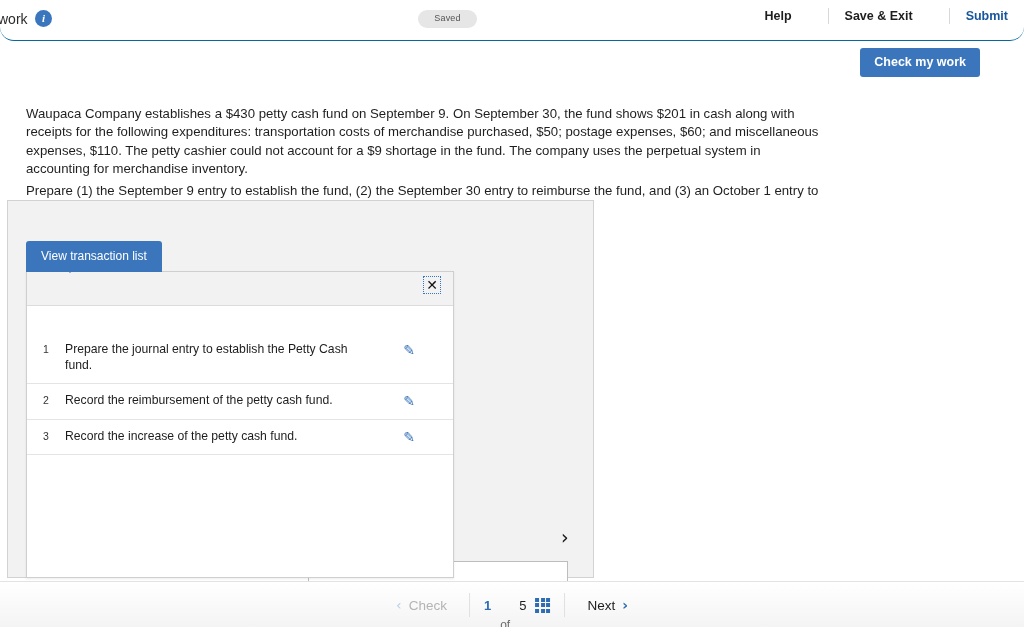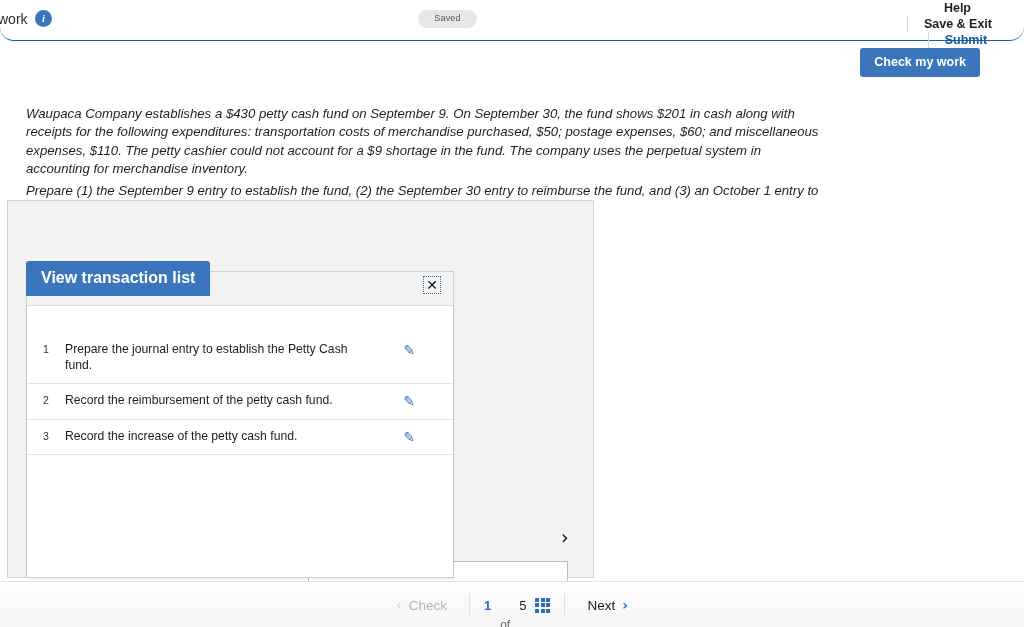--- a/index.html
+++ b/index.html
@@ -59,32 +59,31 @@
     text-align: center;
     line-height: 17px;
     letter-spacing: .2px;
   }
   .tb-right {
     position: absolute;
     right: 16px; top: 0;
     height: 32px;
     display: flex;
     align-items: center;
-    flex-direction: column;
   }
   .tb-link {
     font-size: 12.5px;
     font-weight: bold;
     color: #1e1e1e;
     padding: 0 16px;
     line-height: 16px;
     white-space: nowrap;
     cursor: pointer;
   }
-  .tb-link.sep { border-left: 1px solid #d8d8d8; }
+  .tb-link.sep { border-left: 1px solid #d8d8d8; margin-left: 20px; }
   .tb-link.blue { color: #17569b; padding-right: 0; }
 
   
   .check-btn {
     position: absolute;
     right: 44px; top: 48px;
     background: #3b76bd;
     color: #fff;
     font-size: 12.5px;
     font-weight: bold;
@@ -97,21 +96,20 @@
   }
 
   
   .qtext {
     position: absolute;
     left: 26px;
     width: 800px;
     font-size: 13.2px;
     line-height: 18.4px;
     color: #1f1f1f;
-    font-style: italic;
   }
   .qtext.p1 { top: 105px; }
   .qtext.p2 { top: 182px; width: 810px; }
 
   
   .bg-panel {
     position: absolute;
     left: 7px; top: 200px;
     width: 587px; height: 378px;
     background: #f2f2f2;
@@ -135,27 +133,26 @@
     border: 1px solid #bdbdbd;
     box-sizing: border-box;
   }
 
   
   .tl-tab {
     position: absolute;
     left: 26px; top: 241px;
     background: #3b76bd;
     color: #ffffff;
-    font-size: 16px;
-    font-weight: bold;
+    font-size: 12px;
+    font-weight: normal;
     padding: 8px 15px 9px 15px;
     border-radius: 3px 3px 0 0;
     cursor: pointer;
     z-index: 6;
-    margin-top: 20px;
   }
   .tl-notch {
     position: absolute;
     left: 62px; top: 265px;
     width: 0; height: 0;
     border-left: 8px solid transparent;
     border-right: 8px solid transparent;
     border-top: 8px solid #3b76bd;
     z-index: 7;
   }

